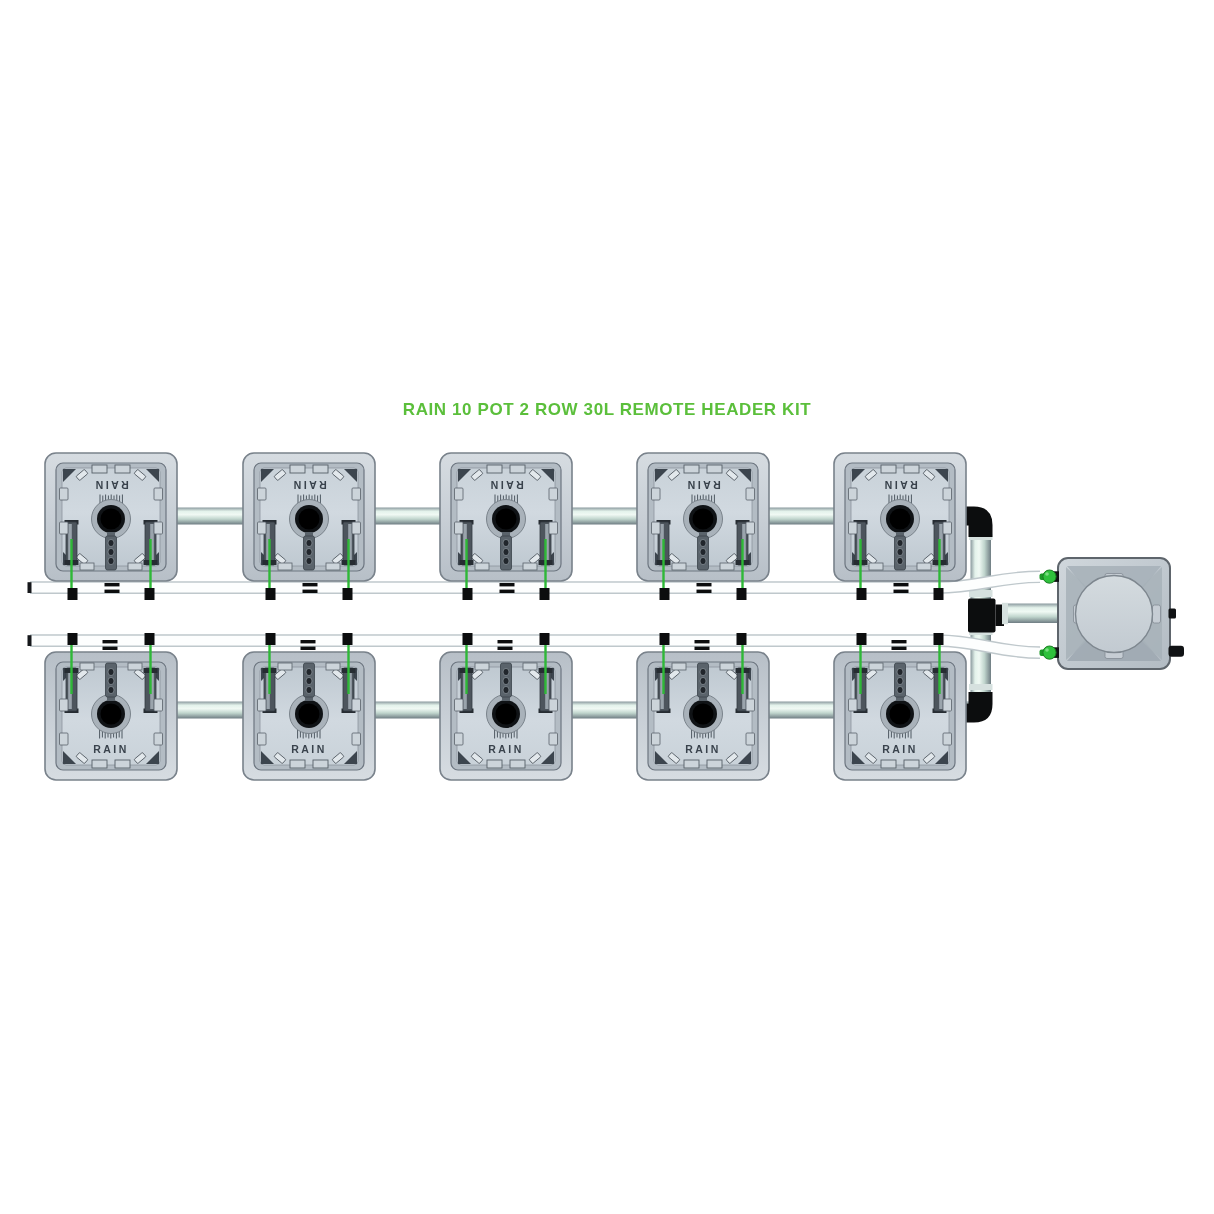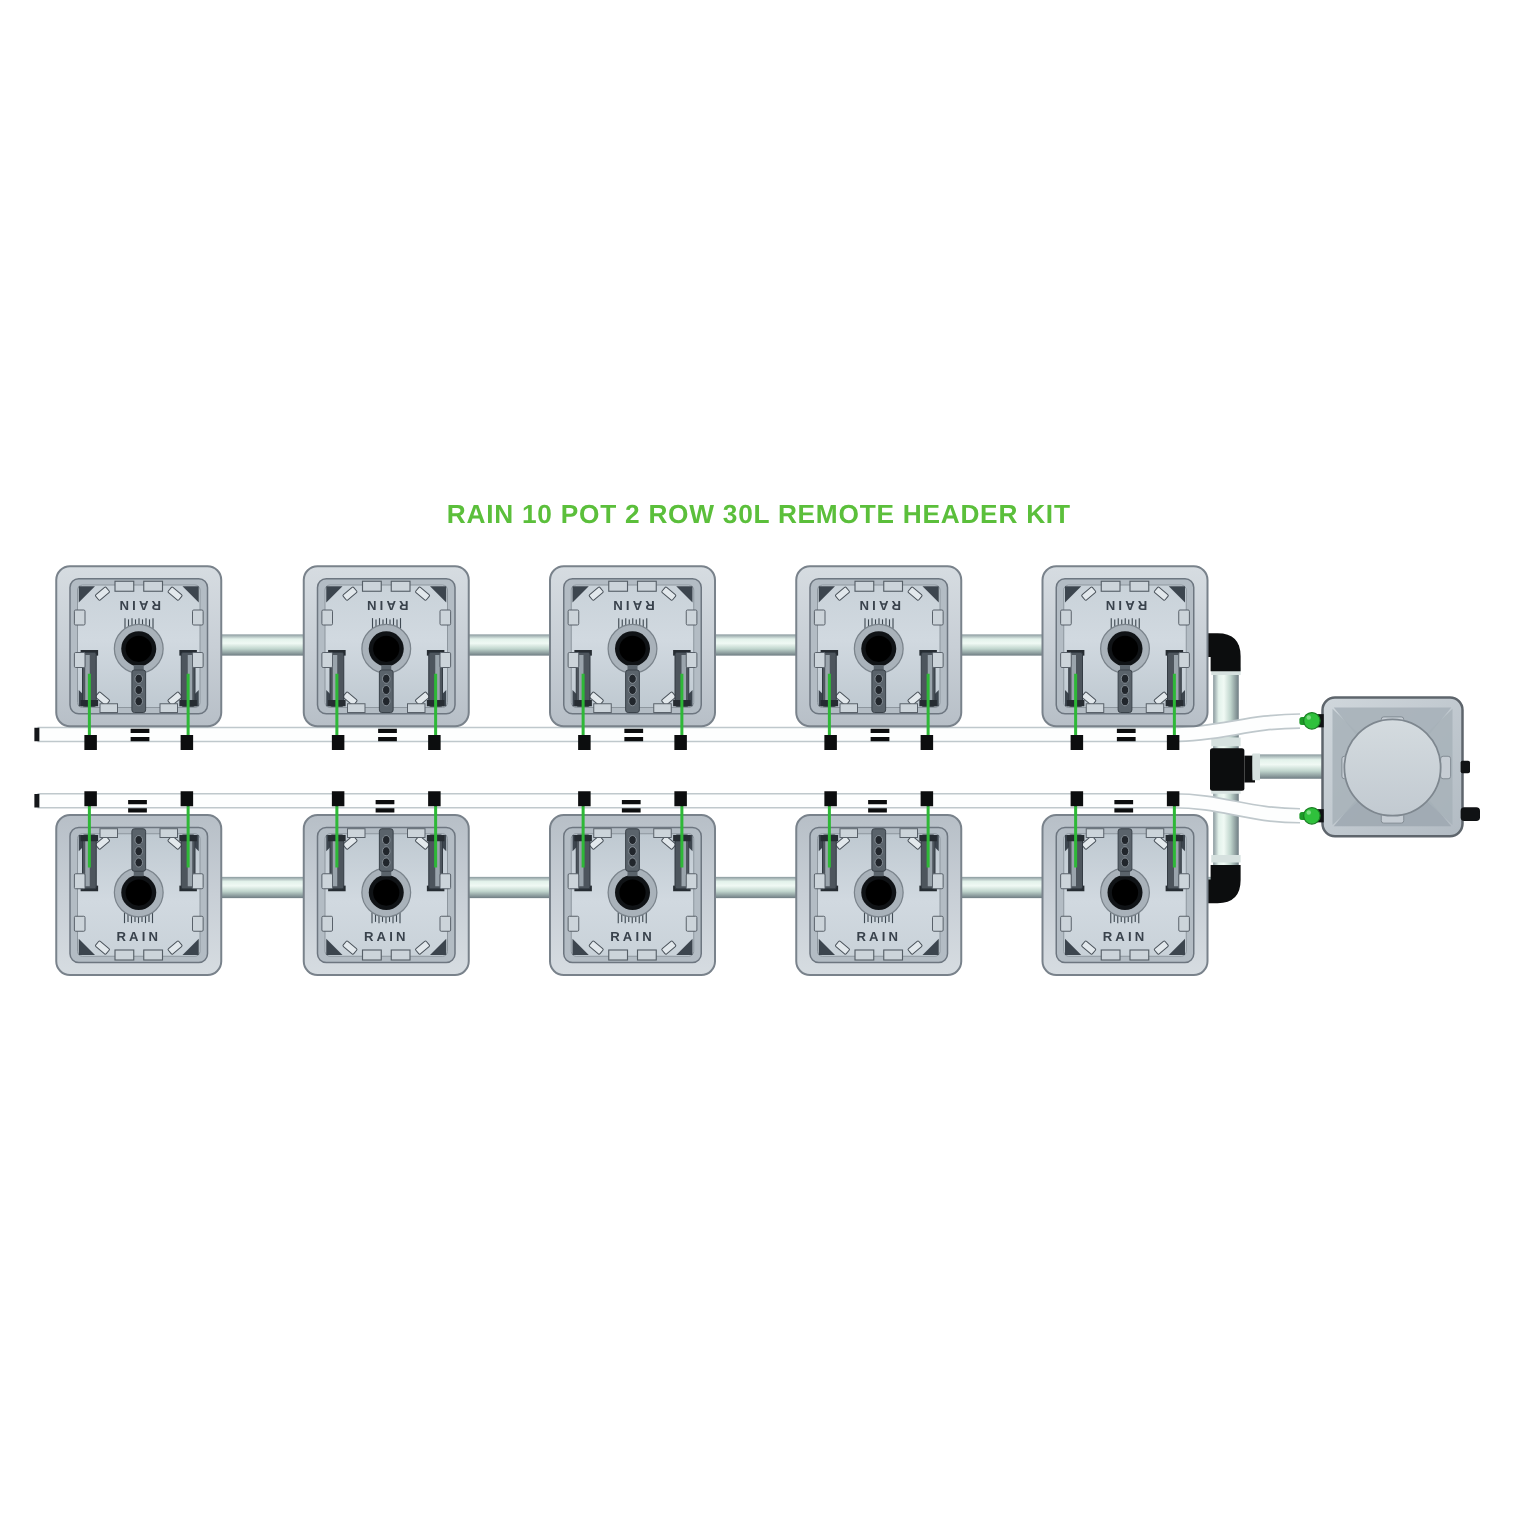--- a/index.html
+++ b/index.html
@@ -2,21 +2,21 @@
 <html><head>
 <meta charset="utf-8">
 <style>
   html,body{margin:0;padding:0;background:#ffffff;}
   .stage{
     position:relative;width:1214px;height:1214px;background:#ffffff;
     font-family:"Liberation Sans",sans-serif;overflow:hidden;
   }
   .title{
     position:absolute;left:0;right:0;top:400px;text-align:center;
-    color:#5bbf3b;font-weight:bold;font-size:21px;letter-spacing:0.6px;
+    color:#5bbf3b;font-weight:bold;font-size:17px;letter-spacing:0.6px;
   }
   svg{position:absolute;left:0;top:0;}
   .pot-label{
     font-family:"Liberation Sans",sans-serif;font-size:10.5px;font-weight:bold;
     letter-spacing:2.5px;fill:#39424c;
   }
 </style>
 </head>
 <body>
 

